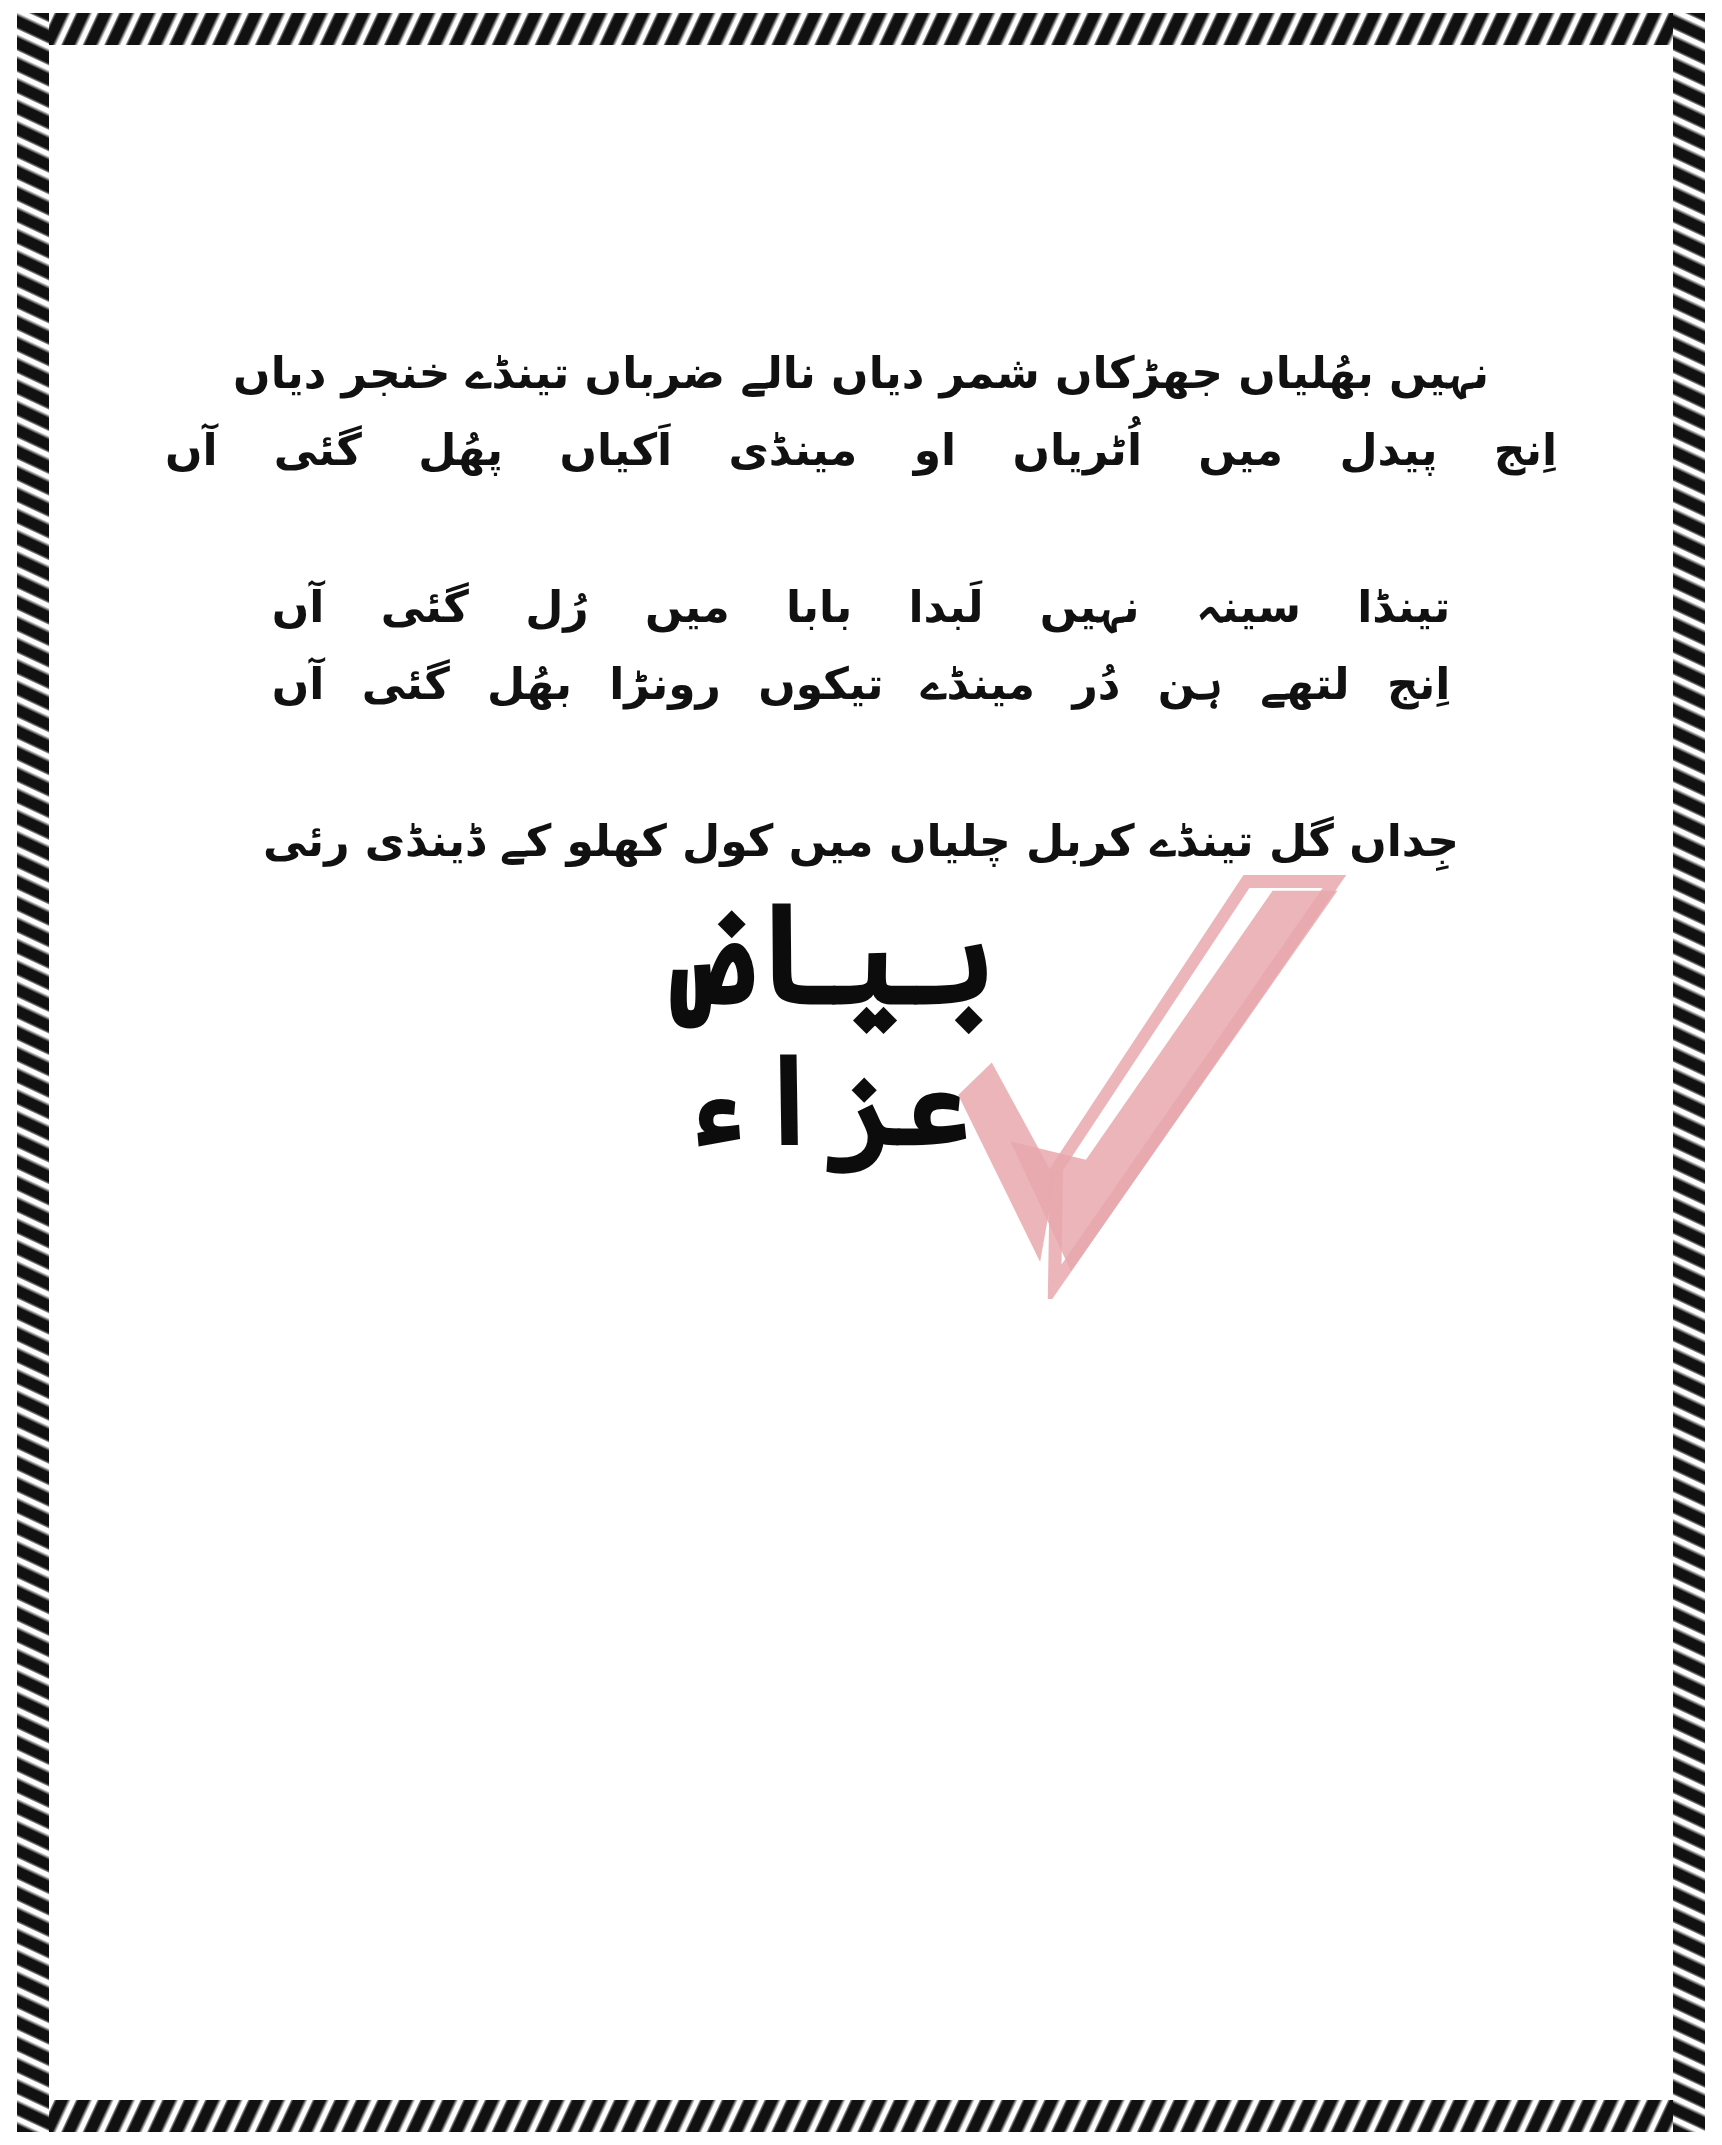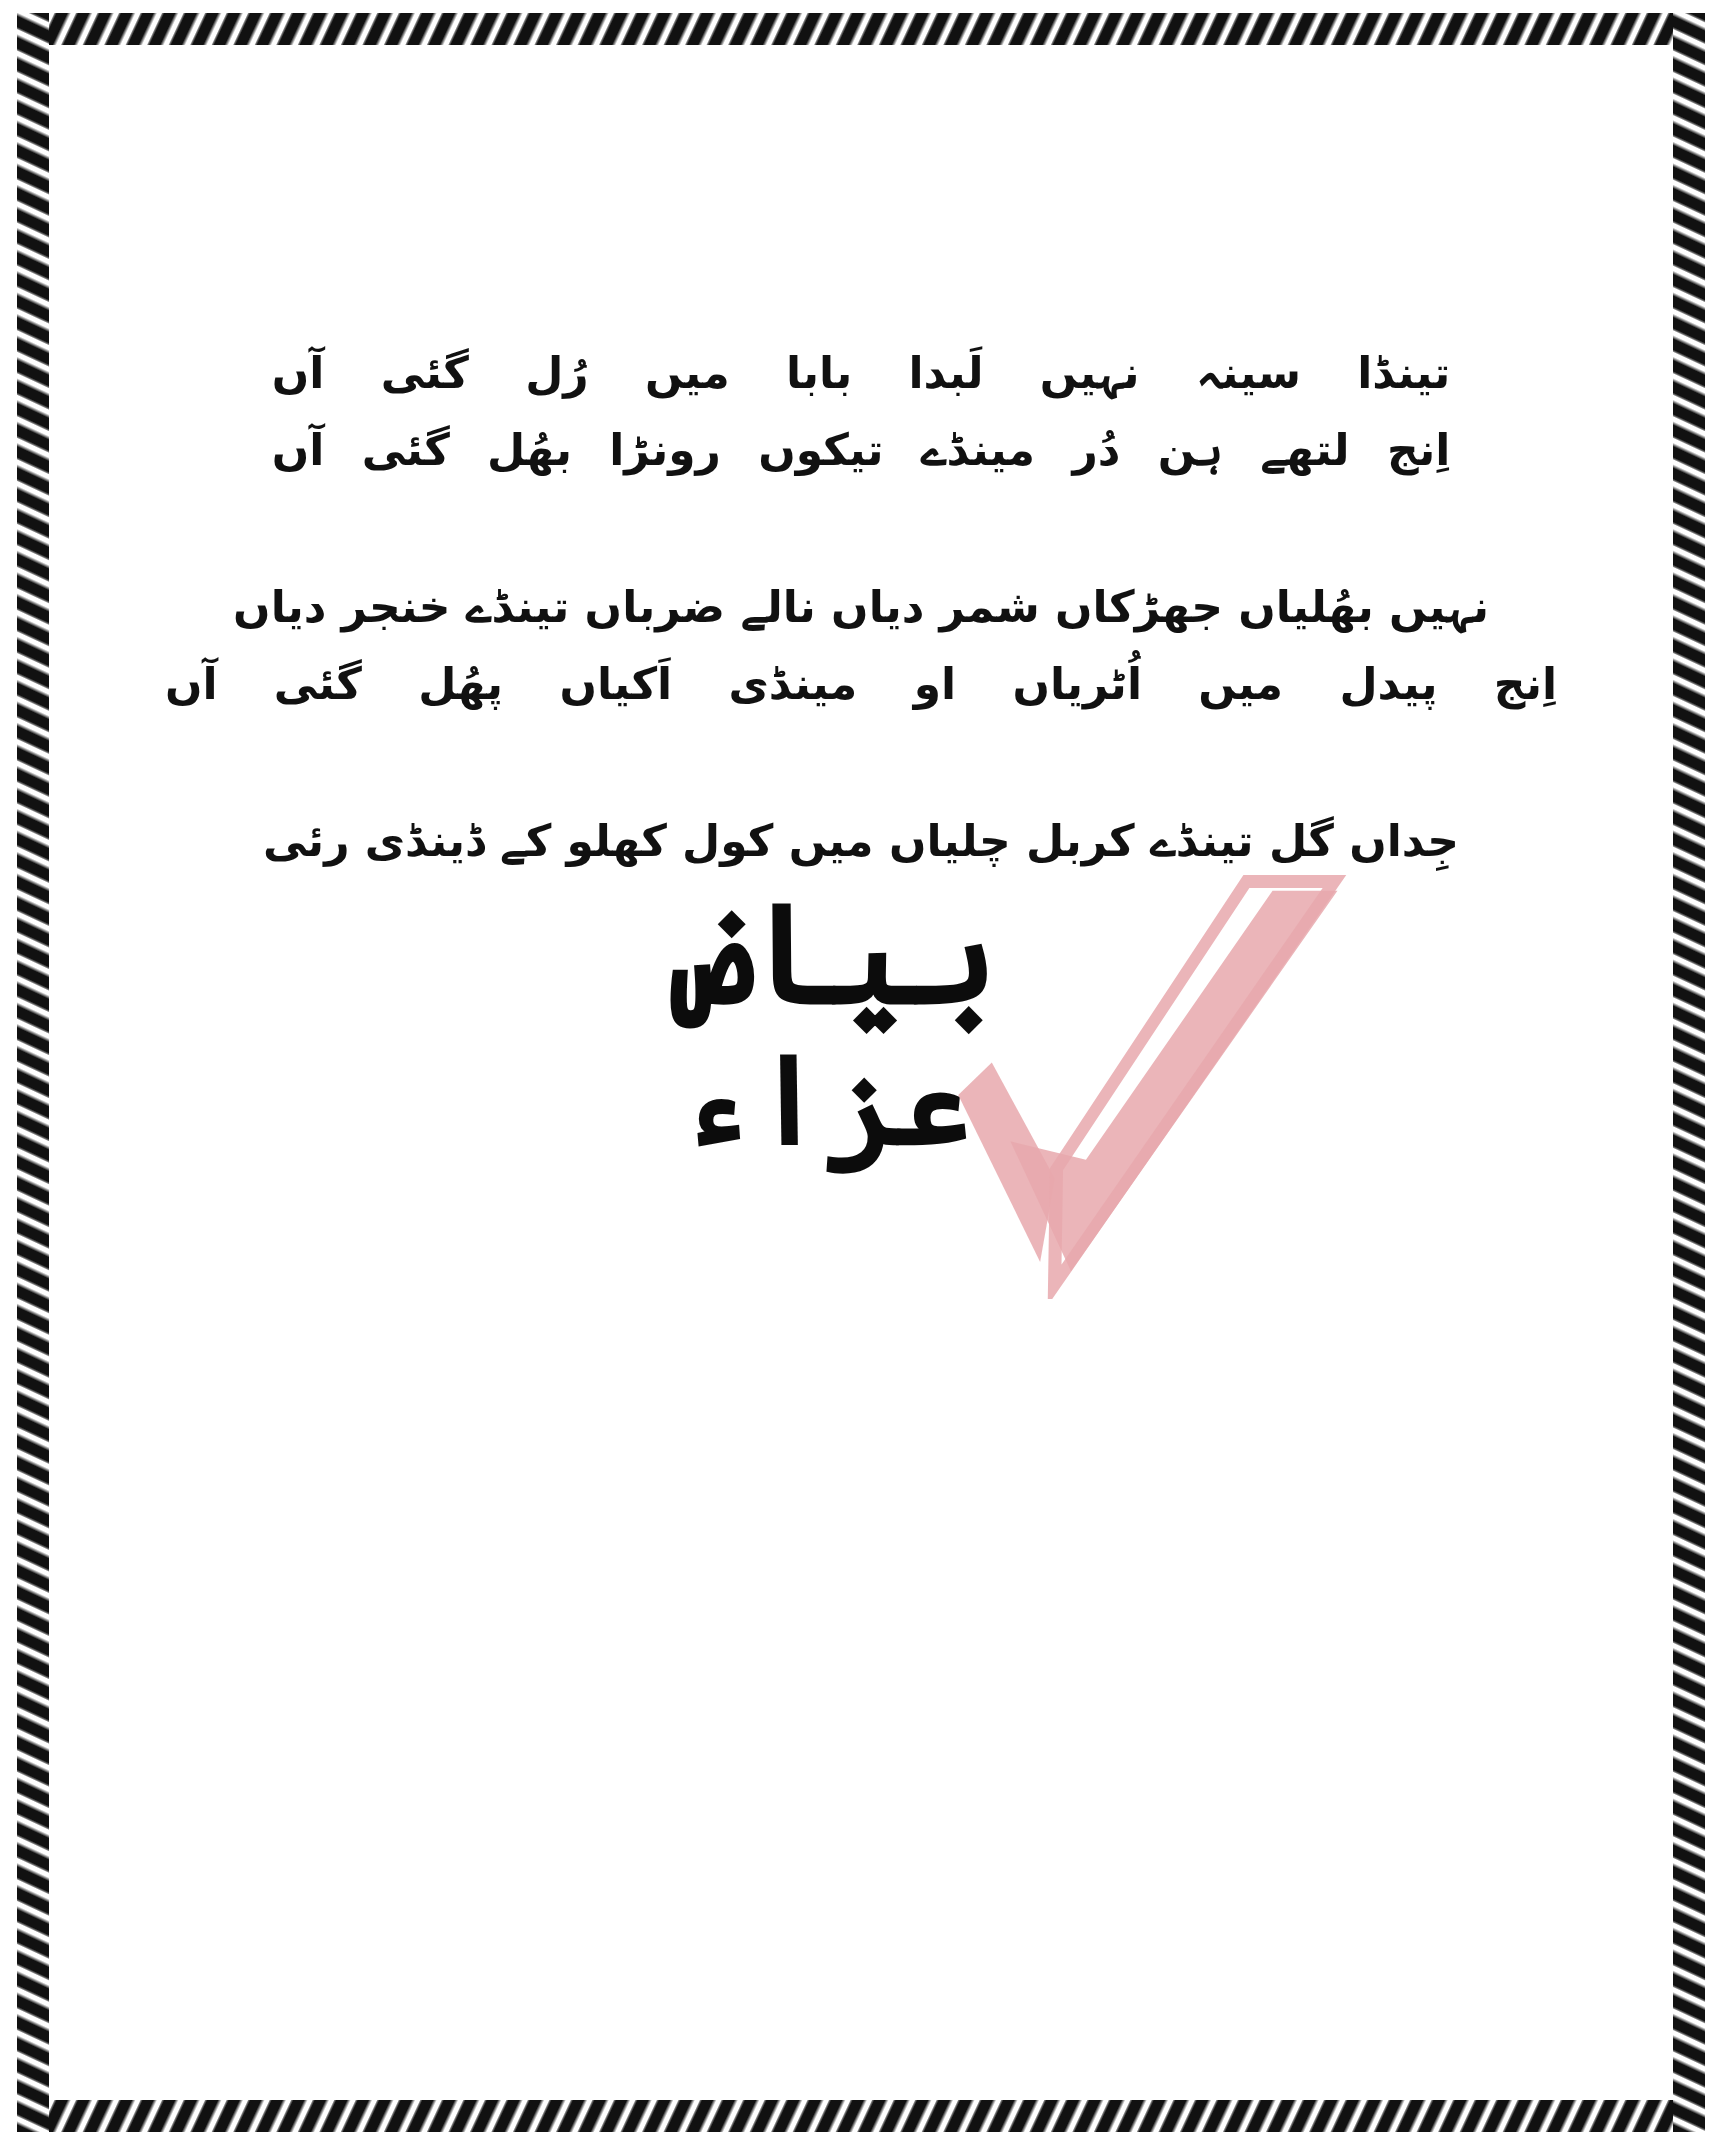--- a/index.html
+++ b/index.html
@@ -164,27 +164,27 @@
     <svg class="wm-check" width="399" height="436" viewBox="0 0 430 470">
       <path d="M30 250 L150 430 L150 340 L60 215 Z" fill="#e8a8ad" opacity="0.85"></path>
       <path d="M95 300 L185 440 L400 30 L330 30 L180 320 Z" fill="#e8a8ad" opacity="0.85"></path>
       <path d="M170 455 L395 20 L300 20 L150 330 Z" fill="none" stroke="#e8a8ad" stroke-width="14" opacity="0.85"></path>
     </svg>
   </div>
 
   <div class="poem">
 
     <div class="stanza">
-      <div class="verse wide">تینڈا سینہ نہیں لَبدا بابا میں رُل گئی آں</div>
-      <div class="verse spaced">اِنج لتھے ہن دُر مینڈے تیکوں رونڑا بھُل گئی آں</div>
+      <div class="verse">نہیں بھُلیاں جھڑکاں شمر دیاں نالے ضرباں تینڈے خنجر دیاں</div>
+      <div class="verse wide">اِنج پیدل میں اُٹریاں او مینڈی اَکیاں پھُل گئی آں</div>
     </div>
 
     <div class="stanza">
-      <div class="verse">نہیں بھُلیاں جھڑکاں شمر دیاں نالے ضرباں تینڈے خنجر دیاں</div>
-      <div class="verse wide">اِنج پیدل میں اُٹریاں او مینڈی اَکیاں پھُل گئی آں</div>
+      <div class="verse wide">تینڈا سینہ نہیں لَبدا بابا میں رُل گئی آں</div>
+      <div class="verse spaced">اِنج لتھے ہن دُر مینڈے تیکوں رونڑا بھُل گئی آں</div>
     </div>
 
     <div class="stanza">
       <div class="verse">جِداں گل تینڈے کربل چلیاں میں کول کھلو کے ڈینڈی رئی</div>
     </div>
 
 
   </div>
 </div>
 

